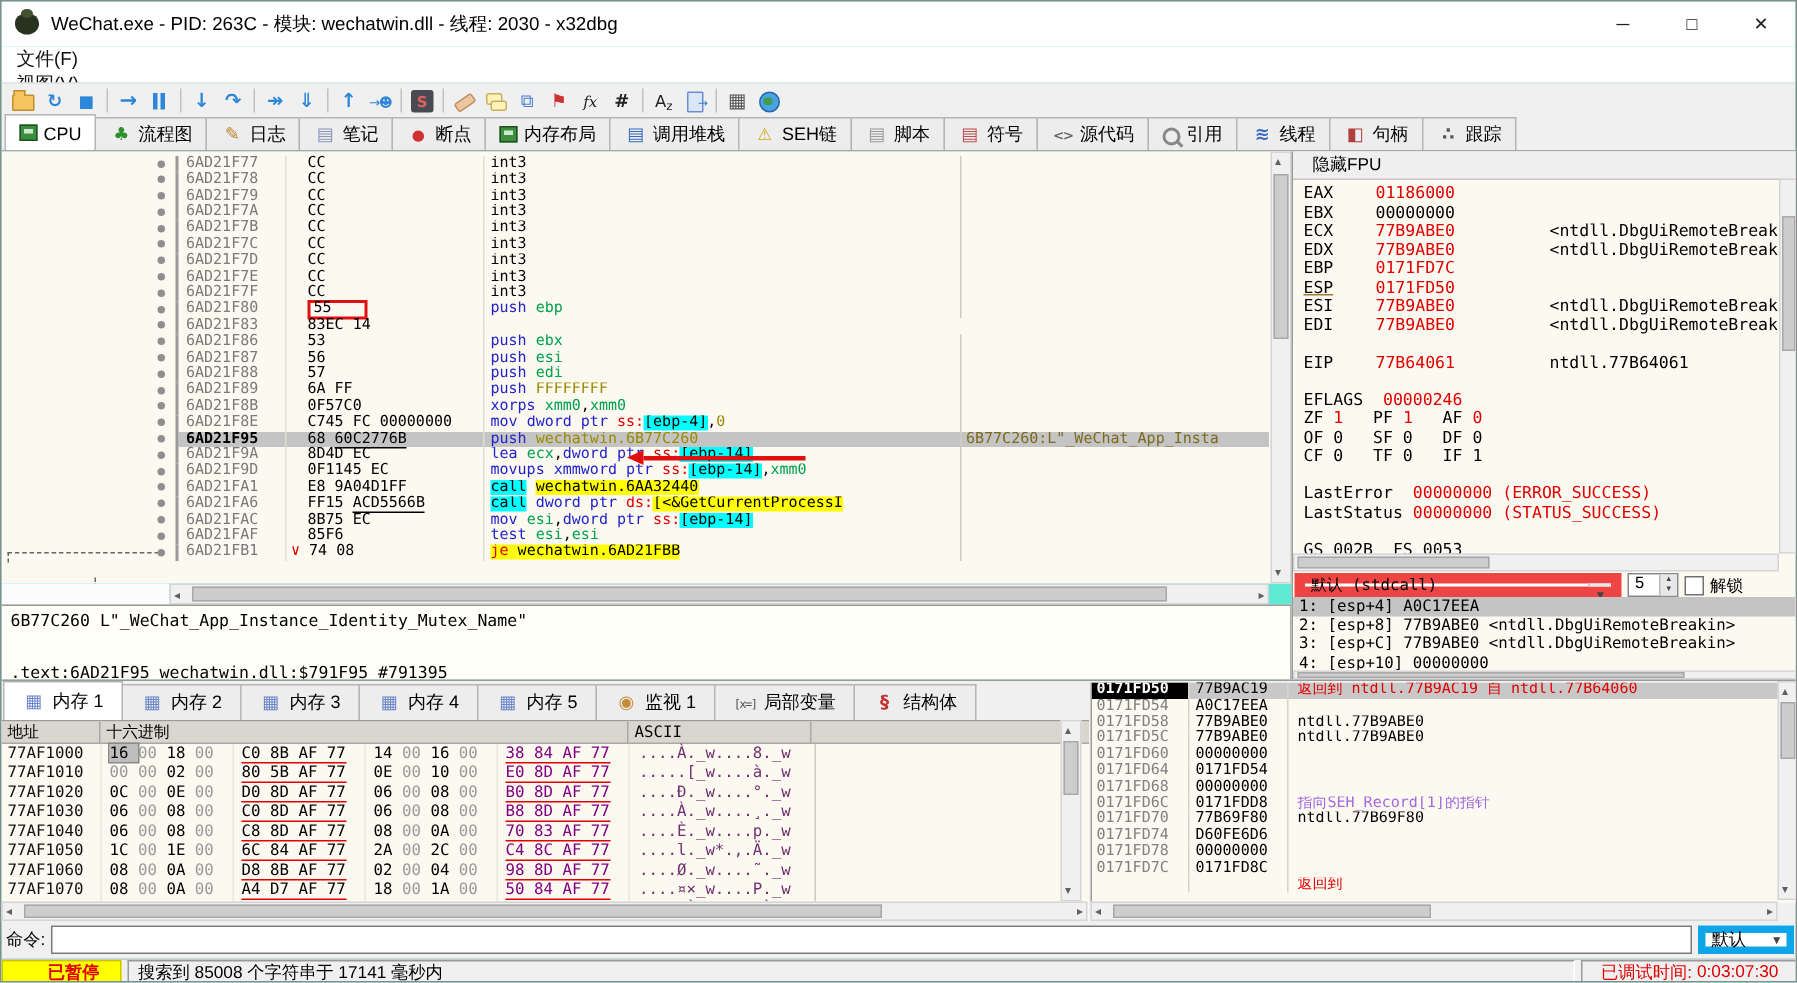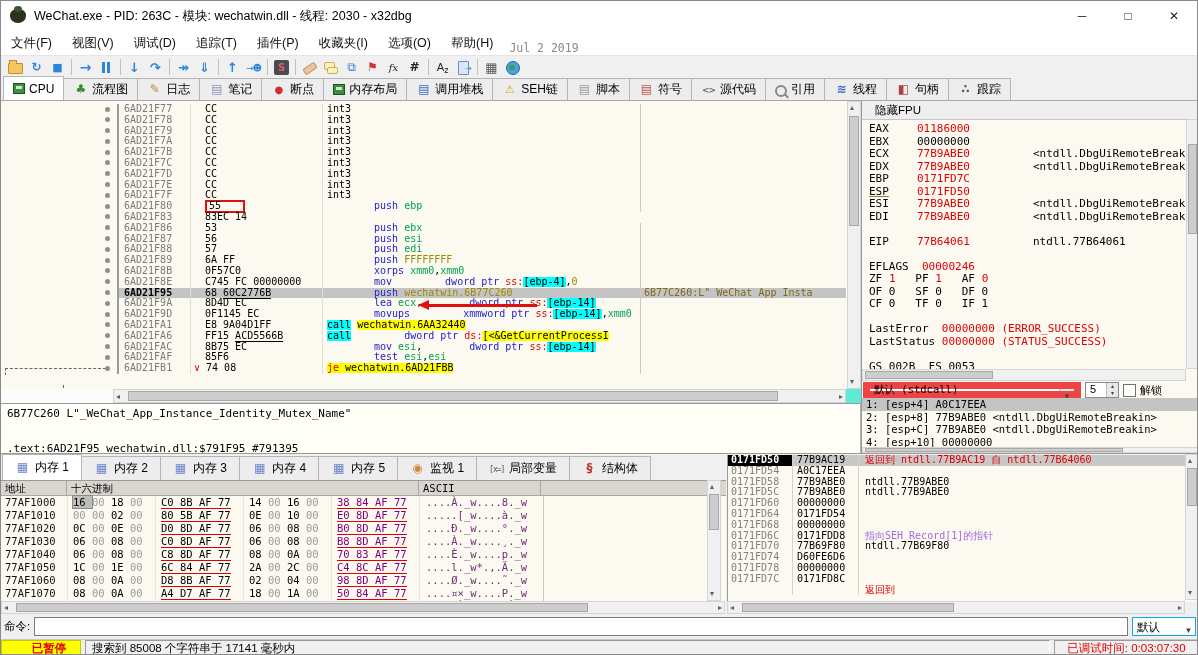--- a/index.html
+++ b/index.html
@@ -8,21 +8,21 @@
        -webkit-font-smoothing:antialiased;}
   .mono{font-family:"DejaVu Sans Mono",monospace;}
   
   #titlebar{position:absolute;left:0;top:0;width:100%;height:30px;background:#ffffff;display:flex;align-items:center;}
   #appicon{width:16px;height:14px;margin:0 8px 0 9px;position:relative;background:#27321f;border-radius:45% 45% 50% 50%;}
   #appicon::before{content:"";position:absolute;left:4px;top:-3px;width:8px;height:6px;background:#41502f;border-radius:50%;}
   #titletext{font-size:12.5px;color:#000;}
   #wincontrols{margin-left:auto;display:flex;height:100%;}
   .winbtn{width:46px;height:100%;display:flex;align-items:center;justify-content:center;font-size:12px;color:#222;}
   
-  #menubar{position:absolute;left:0;top:30px;width:100%;height:24px;background:#ffffff;display:flex;align-items:flex-end;font-size:12.5px;}
+  #menubar{position:absolute;left:0;top:30px;width:100%;height:24px;background:#ffffff;display:flex;align-items:flex-start;font-size:12.5px;flex-direction:column;}
   .menu-item{padding:0 10px;height:100%;display:flex;align-items:center;color:#111;}
   #menudate{color:#8a8a8a;font-family:"DejaVu Sans Mono",monospace;font-size:11.5px;margin-left:6px;}
   
   #toolbar{position:absolute;left:0;top:54px;width:100%;height:23px;background:#f0f0f0;border-top:1px solid #e5e5e5;display:flex;align-items:center;padding-left:4px;box-sizing:border-box;}
   .tbtn{width:21px;height:20px;display:flex;align-items:center;justify-content:center;}
   .tsep{width:1px;height:16px;background:#c0c0c0;margin:0 3px;}
   .ic{display:inline-block;width:15px;height:15px;line-height:15px;text-align:center;font-size:12px;position:relative;font-family:"DejaVu Sans","Liberation Sans",sans-serif;}
   .ic-open{width:13px;height:9px;background:#f6c560;border:1px solid #c08f2e;border-radius:1px;margin-top:3px;}
   .ic-open::before{content:"";position:absolute;left:0px;top:-4px;width:6px;height:3px;background:#f6c560;border:1px solid #c08f2e;border-bottom:none;}
   .ic-restart::before{content:"↻";color:#2e86d9;font-weight:bold;}
@@ -82,21 +82,21 @@
   .drow{display:flex;height:10.8px;line-height:10.8px;font-size:10px;white-space:pre;position:relative;}
   .drow.sel .daddr,.drow.sel .dbytes,.drow.sel .dinstr,.drow.sel .dcmt{background:#c4c4c4;}
   .dgraph{width:118px;flex:none;position:relative;border-right:2px solid #9a9a9a;box-sizing:border-box;}
   .bullet{position:absolute;right:7px;top:2.5px;width:5px;height:5px;border-radius:50%;background:#8f8f8f;}
   .elbow{position:absolute;left:4px;top:5px;width:100px;height:6px;border-left:1px dashed #666;border-top:1px dashed #666;}
   .daddr{width:72px;flex:none;color:#7a7a7a;padding-left:5px;border-right:1px solid #e2ddd0;box-sizing:border-box;}
   .drow.sel .daddr{color:#000;font-weight:bold;}
   .dbytes{width:132px;flex:none;padding-left:14px;border-right:1px solid #e2ddd0;box-sizing:border-box;overflow:visible;}
   .dinstr{width:318px;flex:none;padding-left:4px;overflow:hidden;border-right:1px solid #cfcabd;box-sizing:border-box;}
   .dcmt{flex:1;padding-left:3px;color:#7c6a1e;overflow:hidden;}
-  .tk.p{color:#000;} .tk.mn{color:#2323cc;margin-left:47px;} .tk.rg{color:#00a050;} .tk.im{color:#9a8a00;}
+  .tk.p{color:#000;} .tk.mn{color:#2323cc;} .tk.rg{color:#00a050;} .tk.im{color:#9a8a00;}
   .tk.sg{color:#e00000;} .tk.cb{background:#00ffff;color:#000;} .tk.cy{background:#00ffff;color:#000;}
   .tk.yw{background:#ffff00;color:#000;} .tk.jr{background:#ffff00;color:#e00000;}
   .tk.u{border-bottom:1px solid #000;} .tk.jr2{color:#e00000;margin-left:-11px;}
   .tk.box{display:inline-block;border:2px solid #e01010;padding:0 22px 0 2px;margin:-2px 0;line-height:7px;height:9px;}
   #red-arrow{position:absolute;left:428px;top:203px;width:108px;height:3px;background:#e01010;}
   #red-arrow::before{content:"";position:absolute;left:-11px;top:-4px;border-top:5.5px solid transparent;border-bottom:5.5px solid transparent;border-right:11px solid #e01010;}
   #jcont{position:absolute;left:62px;top:384px;height:15px;border-left:1px dashed #666;}
   #jarrow{position:absolute;left:57px;top:390px;font-size:9px;color:#555;}
   
   .sb{position:absolute;background:#f0f0f0;border:1px solid #d5d5d5;box-sizing:border-box;}
@@ -164,21 +164,21 @@
   .saddr.csp{background:#000;color:#fff;font-weight:bold;}
   .sval{width:66px;flex:none;color:#000;padding-left:4px;border-left:1px solid #d8d3c6;box-sizing:border-box;}
   .scmt{flex:1;padding-left:6px;color:#000;border-left:1px solid #d8d3c6;box-sizing:border-box;overflow:hidden;}
   .scmt.red{color:#e00000;} .scmt.purple{color:#a36ae0;}
   #stk-vsb{left:1184px;top:453px;width:14px;height:146px;}
   #stk-hsb{left:726px;top:600px;width:458px;height:13px;}
   
   #cmdbar{position:absolute;left:0;top:613px;width:1198px;height:25px;background:#f0f0f0;display:flex;align-items:center;padding:0 3px;box-sizing:border-box;gap:4px;}
   #cmdlabel{font-size:11.5px;color:#000;white-space:nowrap;}
   #cmdinput{flex:1;height:19px;background:#fff;border:1px solid #7a7a7a;font-size:11px;padding:0 4px;box-sizing:border-box;outline:none;font-family:"DejaVu Sans Mono",monospace;}
-  #cmd-dd{width:64px;height:19px;background:#fff;border:1px solid #0ea5e9;display:flex;align-items:flex-end;box-sizing:border-box;font-size:11.5px;}
+  #cmd-dd{width:64px;height:19px;background:#fff;border:5px solid #0ea5e9;display:flex;align-items:center;box-sizing:border-box;font-size:11.5px;}
   #cmd-dd .txt{flex:1;padding-left:4px;} #cmd-dd .arr{width:13px;font-size:8px;color:#444;text-align:center;}
   
   #statusbar{position:absolute;left:0;top:638px;width:1198px;height:17px;background:#f0f0f0;border-top:1px solid #c8c8c8;display:flex;align-items:stretch;box-sizing:border-box;font-size:11.5px;}
   #pausebadge{width:80px;background:#ffff00;color:#e00000;font-weight:bold;display:flex;align-items:center;justify-content:center;border:1px solid #c9c900;box-sizing:border-box;padding-left:16px;}
   #statusmsg{flex:1;margin-left:4px;border:1px solid;border-color:#9a9a9a #ffffff #ffffff #9a9a9a;display:flex;align-items:center;padding-left:6px;color:#000;}
   #statustime{width:143px;margin-left:4px;border:1px solid;border-color:#9a9a9a #ffffff #ffffff #9a9a9a;display:flex;align-items:center;justify-content:center;color:#e00000;white-space:nowrap;}
 </style>
 </head>
 <body>
 

